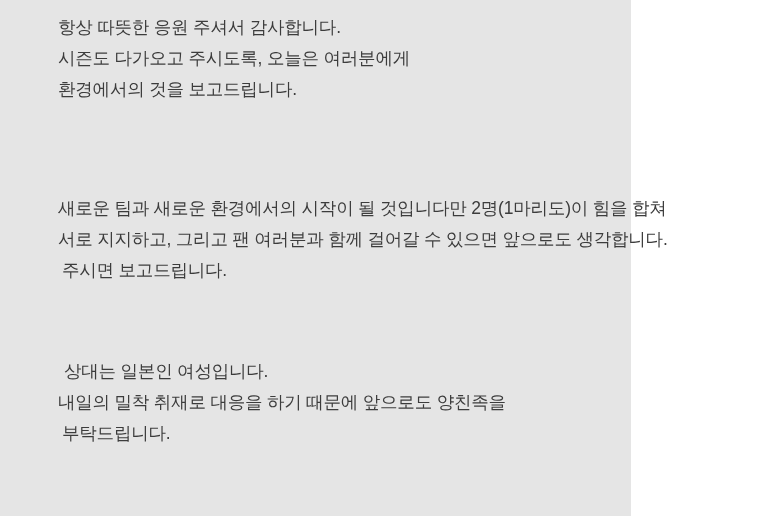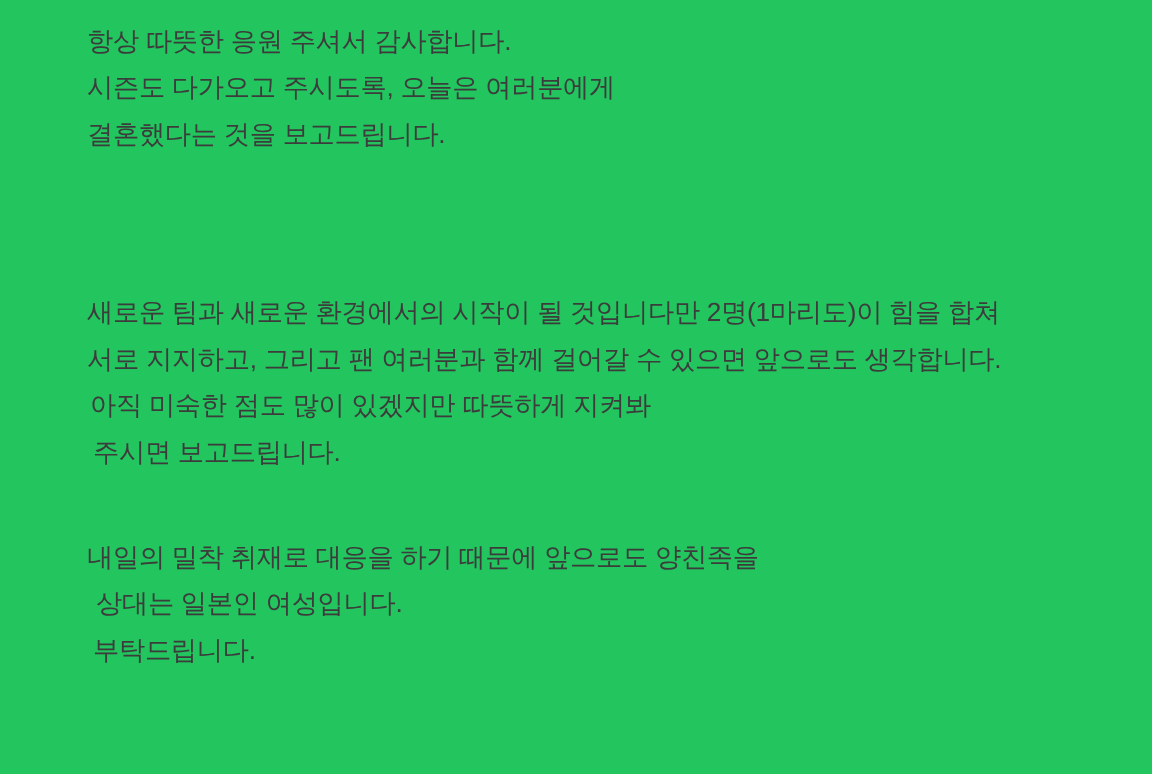--- a/index.html
+++ b/index.html
@@ -8,23 +8,23 @@
   }
   body {
     width: 778px;
     height: 516px;
     background: #ffffff;
     font-family: "Liberation Sans", sans-serif;
     overflow: hidden;
   }
   .page {
     position: relative;
-    width: 768px;
+    width: 631px;
     height: 516px;
-    background: #22c55e;
+    background: #e5e5e5;
     box-sizing: border-box;
   }
   .block {
     position: absolute;
     color: #3c3c3c;
     font-size: 17.5px;
     line-height: 31px;
     letter-spacing: -0.2px;
     white-space: nowrap;
   }
@@ -44,29 +44,28 @@
   .indent-4 { padding-left: 6px; }
 </style>
 </head>
 <body>
 
 <div class="page">
 
   <div class="block" id="para-1">
     <span class="line indent-1">항상 따뜻한 응원 주셔서 감사합니다.</span>
     <span class="line indent-1">시즌도 다가오고 주시도록, 오늘은 여러분에게</span>
-    <span class="line indent-1">결혼했다는 것을 보고드립니다.</span>
+    <span class="line indent-1">환경에서의 것을 보고드립니다.</span>
   </div>
 
   <div class="block" id="para-2">
     <span class="line indent-1">새로운 팀과 새로운 환경에서의 시작이 될 것입니다만 2명(1마리도)이 힘을 합쳐</span>
     <span class="line indent-1">서로 지지하고, 그리고 팬 여러분과 함께 걸어갈 수 있으면 앞으로도 생각합니다.</span>
-    <span class="line indent-2">아직 미숙한 점도 많이 있겠지만 따뜻하게 지켜봐</span>
     <span class="line indent-3">주시면 보고드립니다.</span>
   </div>
 
   <div class="block" id="para-3">
+    <span class="line indent-4">상대는 일본인 여성입니다.</span>
     <span class="line indent-1">내일의 밀착 취재로 대응을 하기 때문에 앞으로도 양친족을</span>
-    <span class="line indent-4">상대는 일본인 여성입니다.</span>
     <span class="line indent-3">부탁드립니다.</span>
   </div>
 
 </div>
 
 </body></html>

